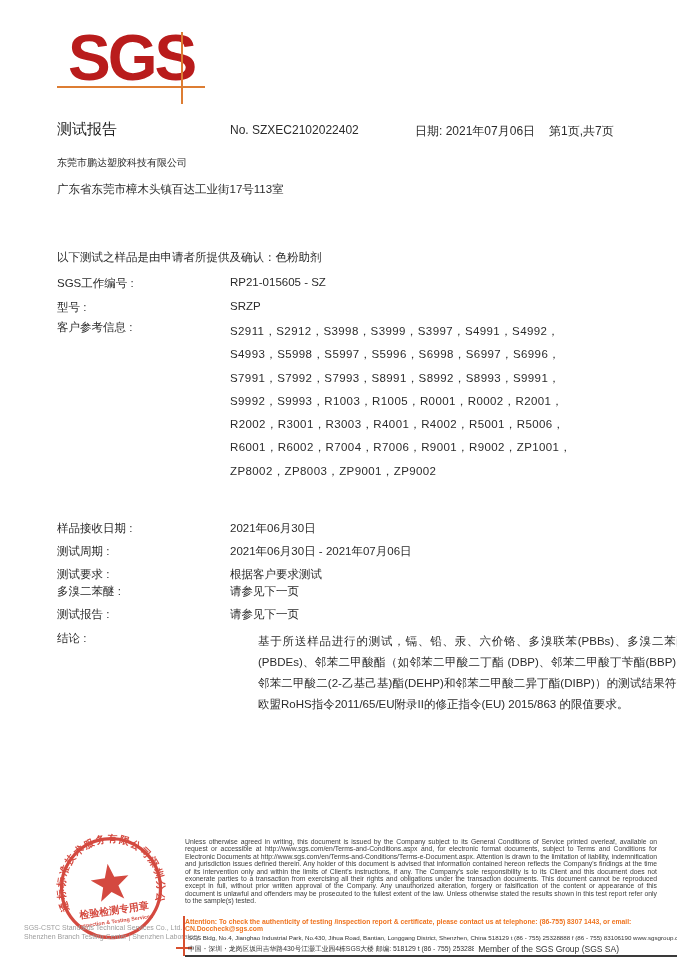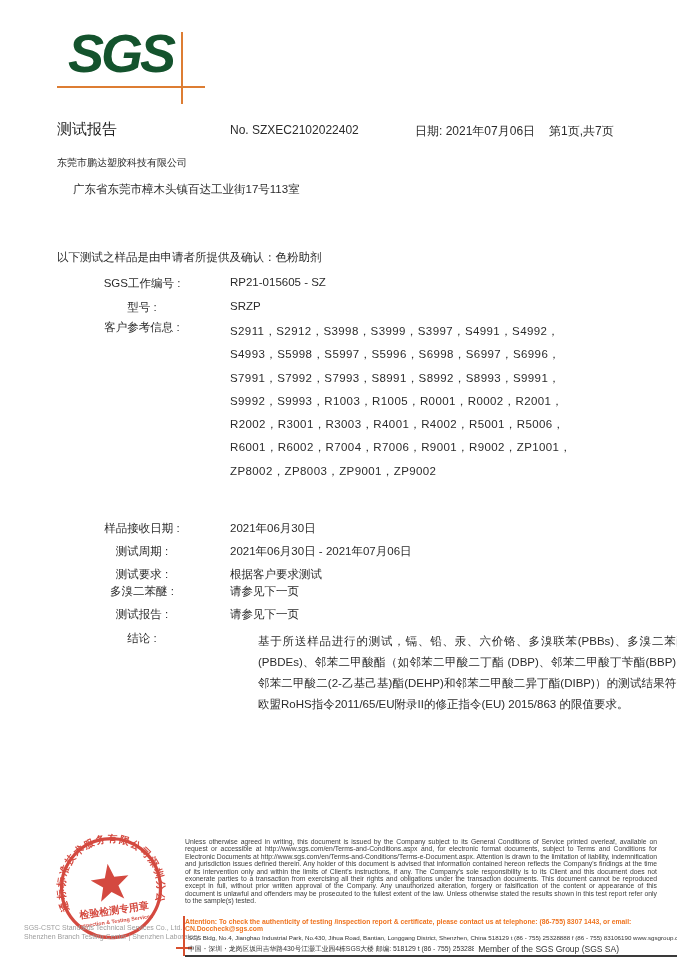--- a/index.html
+++ b/index.html
@@ -6,40 +6,40 @@
   html,body { background:#e9e9e9; }
   .page {
     position:relative; width:677px; height:959px; margin:0 auto;
     background:#ffffff; overflow:hidden;
     font-family:"Liberation Sans","DejaVu Sans",sans-serif;
     color:#2b2b2b;
   }
   
   .logo-text {
     position:absolute; left:68px; top:26px;
-    font-size:54px; font-weight:bold; color:#14532d;
-    letter-spacing:-3px; line-height:1;font-style:italic;
+    font-size:64px; font-weight:bold; color:#b91c1c;
+    letter-spacing:-3px; line-height:1;
   }
   .logo-hline { position:absolute; left:57px; top:86px; width:148px; height:2px; background:#dd7d33; }
   .logo-vline { position:absolute; left:181px; top:32px; width:2px; height:72px; background:#dd7d33; }
 
   
   .doc-title { position:absolute; left:57px; top:120px; font-size:15px; font-weight:normal; color:#222; }
   .report-no { position:absolute; left:230px; top:123px; font-size:12px; }
   .report-date { position:absolute; left:415px; top:123px; font-size:12px; }
   .page-ind { position:absolute; left:549px; top:123px; font-size:12px; }
 
   
   .company { position:absolute; left:57px; top:156px; font-size:10px; }
-  .address { position:absolute; left:57px; top:182px; font-size:11.5px;margin-left:16px; }
+  .address { position:absolute; left:57px; top:182px; font-size:11.5px; }
 
   
   .intro { position:absolute; left:57px; top:250px; font-size:11.5px; }
   .row { position:absolute; left:57px; font-size:11.5px; }
-  .row .lbl { position:absolute; left:0; top:0; width:170px;text-align:center; }
+  .row .lbl { position:absolute; left:0; top:0; width:170px; }
   .row .val { position:absolute; left:173px; top:0; width:430px; }
   .lines div { line-height:23.3px; letter-spacing:0.4px; }
   .conclusion-val { line-height:21px; text-align:justify;margin-left:28px; }
 
   
   .legal {
     position:absolute; left:185px; top:838px; width:472px;
     font-size:6.8px; line-height:7.4px; color:#3c3c3c; text-align:justify;
   }
   .attention {

